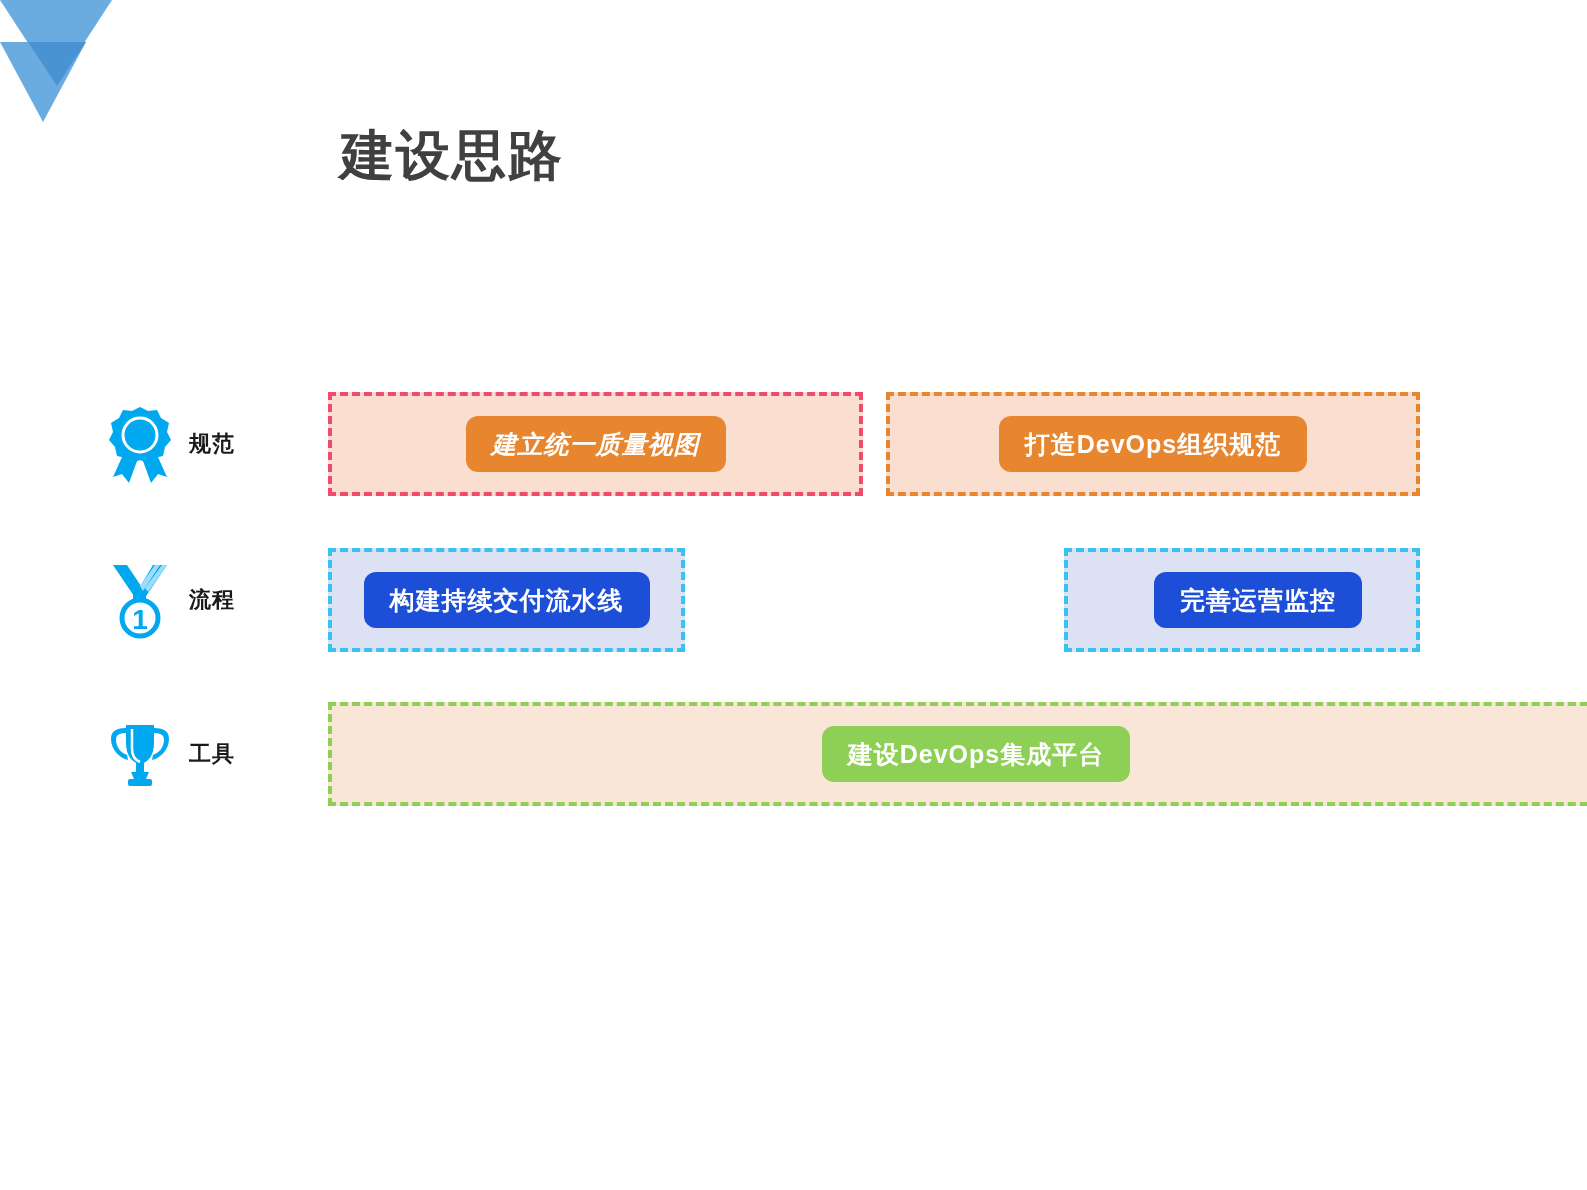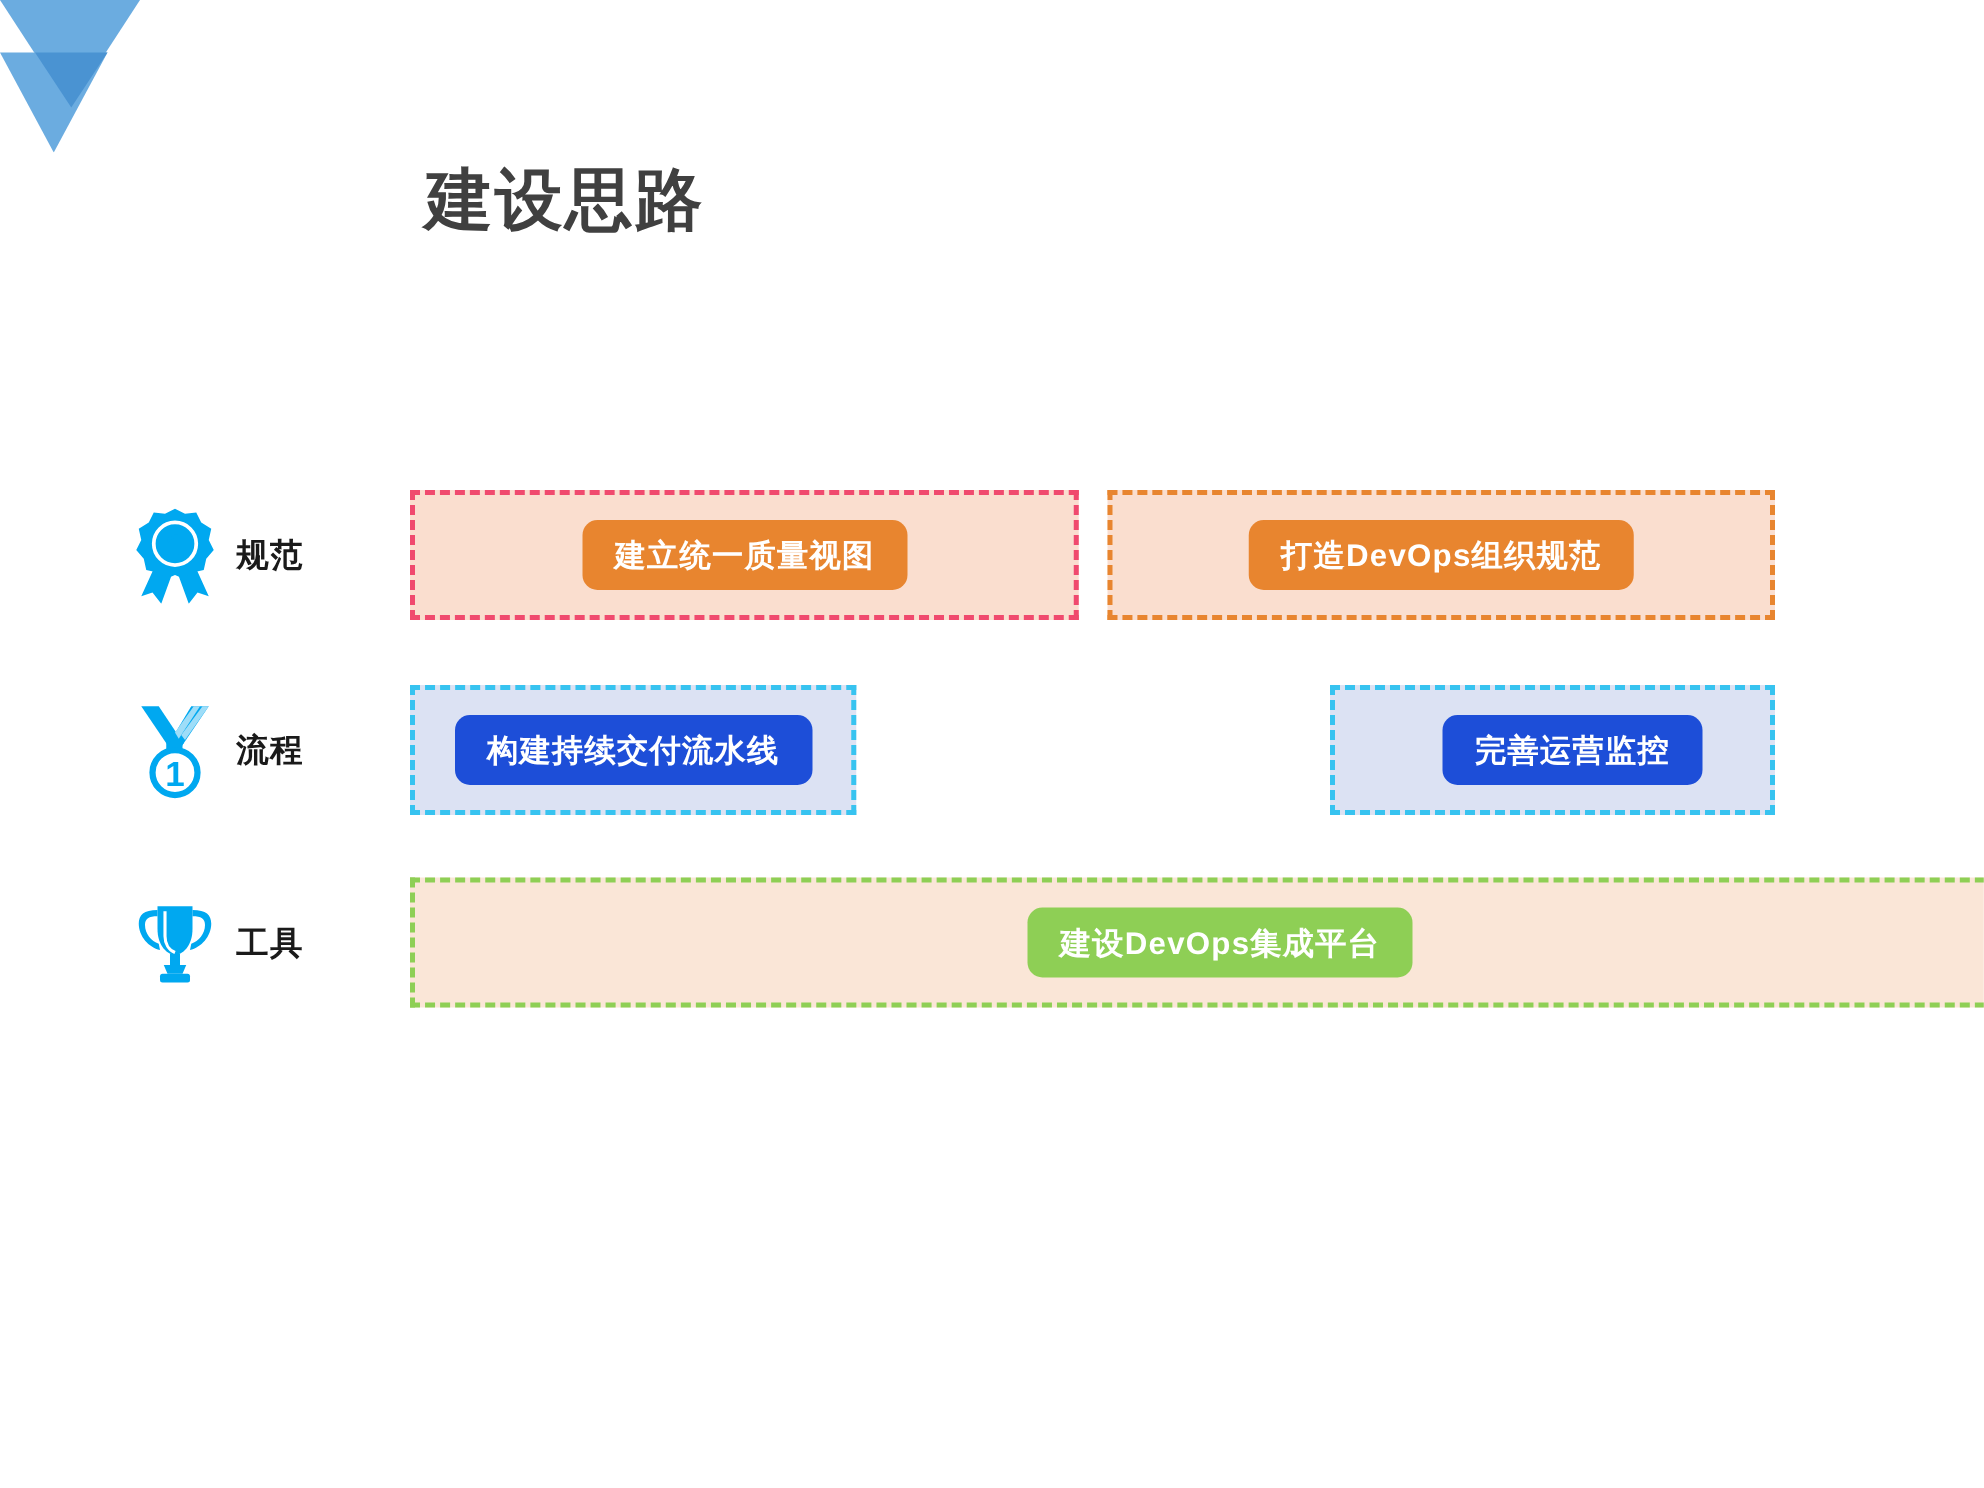--- a/index.html
+++ b/index.html
@@ -31,20 +31,21 @@
   .slide-title {
     position: absolute;
     left: 340px;
     top: 128px;
     font-size: 54px;
     font-weight: bold;
     color: #404040;
     letter-spacing: 2px;
     line-height: 1.2;
     white-space: nowrap;
+    font-family: Liberation Mono, monospace;
   }
 
   
   .row {
     position: absolute;
     left: 0;
     width: 1587px;
   }
   .row-label-wrap {
     position: absolute;
@@ -57,38 +58,38 @@
   .row-icon {
     width: 70px;
     height: 78px;
     display: flex;
     align-items: center;
     justify-content: center;
     flex: 0 0 auto;
   }
   .row-icon svg { display: block; }
   .row-label {
-    font-size: 26px;
+    font-size: 22px;
     font-weight: bold;
     color: #1a1a1a;
     white-space: nowrap;
     letter-spacing: 1px;
   }
 
   
   .group {
     position: absolute;
     height: 104px;
     border-style: dashed;
     border-width: 4px;
     display: flex;
     align-items: center;
     justify-content: center;
   }
-  .group.pink   { border-color: #F04A6E; background: #FADECF; }
+  .group.pink   { border-color: #F04A6E; background: #FADECF; font-style: italic; }
   .group.orange { border-color: #E8852F; background: #FADECF; text-align: center; }
   .group.cyan   { border-color: #37C3F0; background: #DCE2F3; }
   .group.green  { border-color: #8ECF55; background: #FAE6D7; }
 
   
   .pill {
     display: inline-flex;
     align-items: center;
     justify-content: center;
     height: 56px;

